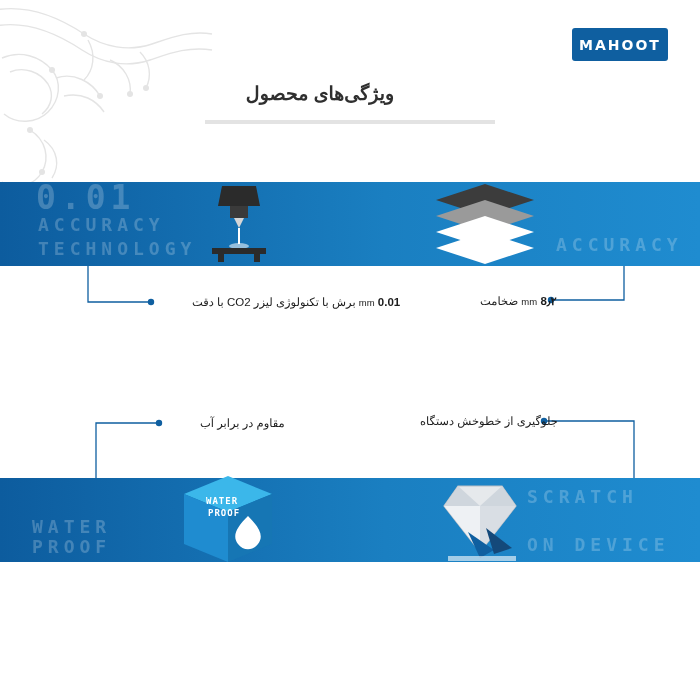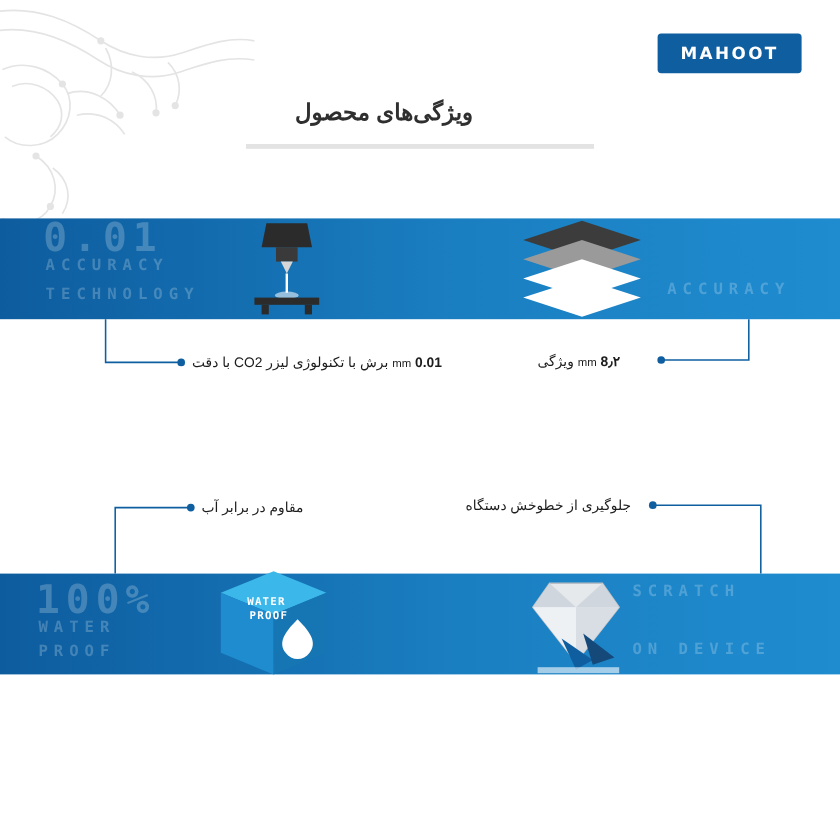--- a/index.html
+++ b/index.html
@@ -23,21 +23,21 @@
     width: 230px;
     height: 210px;
     pointer-events: none;
   }
 
   
   .logo {
     position: absolute;
     top: 28px;
     right: 32px;
-    width: 120px;
+    width: 96px;
     height: 33px;
     background: #0f5fa0;
     border-radius: 3px;
     display: flex;
     align-items: center;
     justify-content: center;
   }
   .logo-text {
     color: #ffffff;
     font-size: 14px;
@@ -91,21 +91,21 @@
     font-family: "DejaVu Sans Mono", monospace;
     font-weight: bold;
     letter-spacing: 4px;
     white-space: nowrap;
   }
   .ghost-big {
     font-size: 33px;
     letter-spacing: 5px;
   }
   .ghost-sm {
-    font-size: 13px;
+    font-size: 18px;
     letter-spacing: 5px;
   }
 
   
   .g-accuracy-num  { left: 36px;  top: -4px; }
   .g-accuracy-lab  { left: 38px;  top: 32px; }
   .g-technology    { left: 38px;  top: 56px; }
   
   .g-ultra-num     { left: 558px; top: 0px;  }
   .g-ultra-lab     { left: 556px; top: 52px; }
@@ -124,20 +124,21 @@
     z-index: 5;
   }
 
   
   .callout-text {
     position: absolute;
     font-size: 11.5px;
     color: #1c1c1c;
     direction: rtl;
     white-space: nowrap;
+    margin-left: 32px;
   }
   .callout-text .num {
     font-weight: bold;
   }
   .callout-text .unit {
     font-size: 9.5px;
   }
 
   .connectors {
     position: absolute;
@@ -209,21 +210,20 @@
   <svg width="110" height="88" viewBox="0 0 110 88">
     <polygon points="55,4 104,20 55,36 6,20" fill="#3c3c3c"></polygon>
     <polygon points="55,20 104,36 55,52 6,36" fill="#9a9a9a"></polygon>
     <polygon points="55,36 104,52 55,68 6,52" fill="#ffffff"></polygon>
     <polygon points="55,52 104,68 55,84 6,68" fill="#ffffff"></polygon>
   </svg>
 </div>
 
 <div class="band band-bottom">
   <div class="band-inner">
-    <span class="ghost ghost-big g-water-num">100%</span>
     <span class="ghost ghost-sm g-water-lab1">WATER</span>
     <span class="ghost ghost-sm g-water-lab2">PROOF</span>
 
     <span class="ghost ghost-sm g-prevent">SCRATCH</span>
     <span class="ghost ghost-sm g-ondevice">ON DEVICE</span>
   </div>
 </div>
 
 <div class="icon-holder" style="left:170px; top:470px;">
   <svg width="116" height="104" viewBox="0 0 116 104">
@@ -270,21 +270,21 @@
 
 <div class="callout-text" style="left:160px; top:295px;">
   <span class="num">0.01</span>
   <span class="unit">mm</span>
   <span>برش با تکنولوژی لیزر CO2 با دقت</span>
 </div>
 
 <div class="callout-text" style="left:448px; top:294px;">
   <span class="num">8٫۲</span>
   <span class="unit">mm</span>
-  <span>ویژگی</span>
+  <span>ضخامت</span>
 </div>
 
 <div class="callout-text" style="left:168px; top:416px;">
   <span>مقاوم در برابر آب</span>
 </div>
 
 <div class="callout-text" style="left:388px; top:414px;">
   <span>جلوگیری از خطوخش دستگاه</span>
 </div>
 

